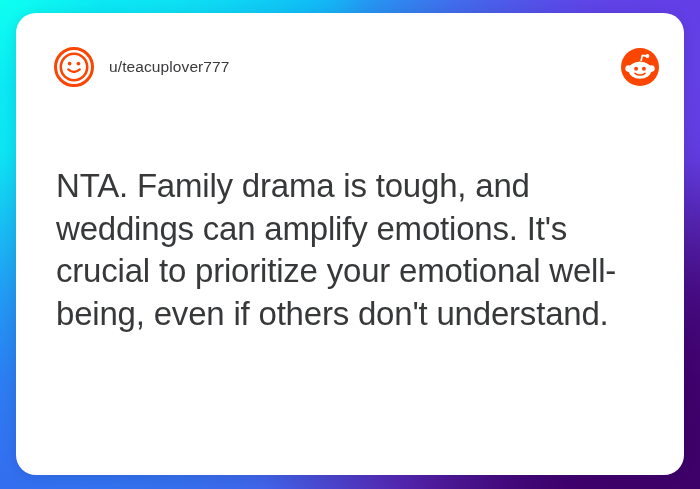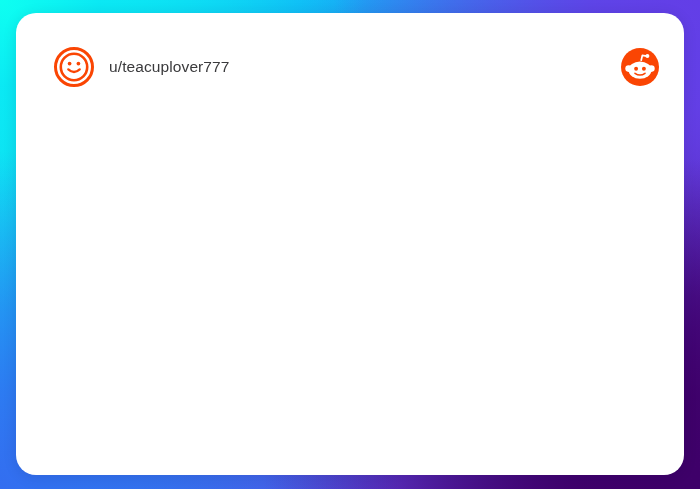--- a/index.html
+++ b/index.html
@@ -139,15 +139,16 @@
 
           <circle cx="16.1" cy="21.8" r="1.95" fill="#fa4503"></circle>
           <circle cx="23.9" cy="21.8" r="1.95" fill="#fa4503"></circle>
 
           <path d="M15.0 26.3 Q20 29.8 25.0 26.3" fill="none" stroke="#fa4503" stroke-width="1.6" stroke-linecap="round"></path>
         </svg>
       </span>
 
     </div>
 
+    <div class="body-text">NTA. Family drama is tough, and weddings can amplify emotions. It's crucial to prioritize your emotional well-being, even if others don't understand.</div>
 
   </div>
 </div>
 
 </body></html>

